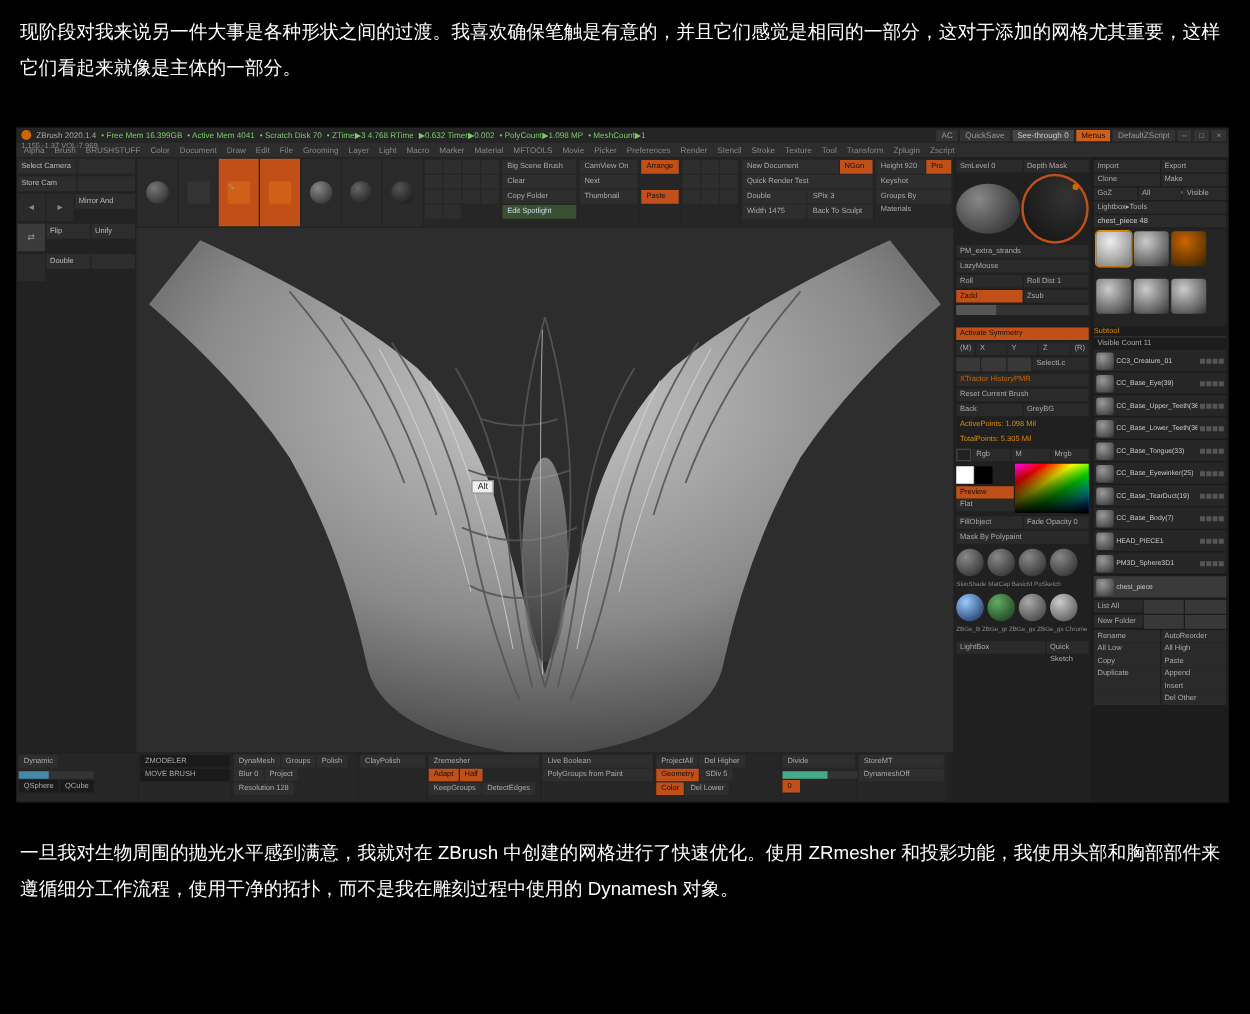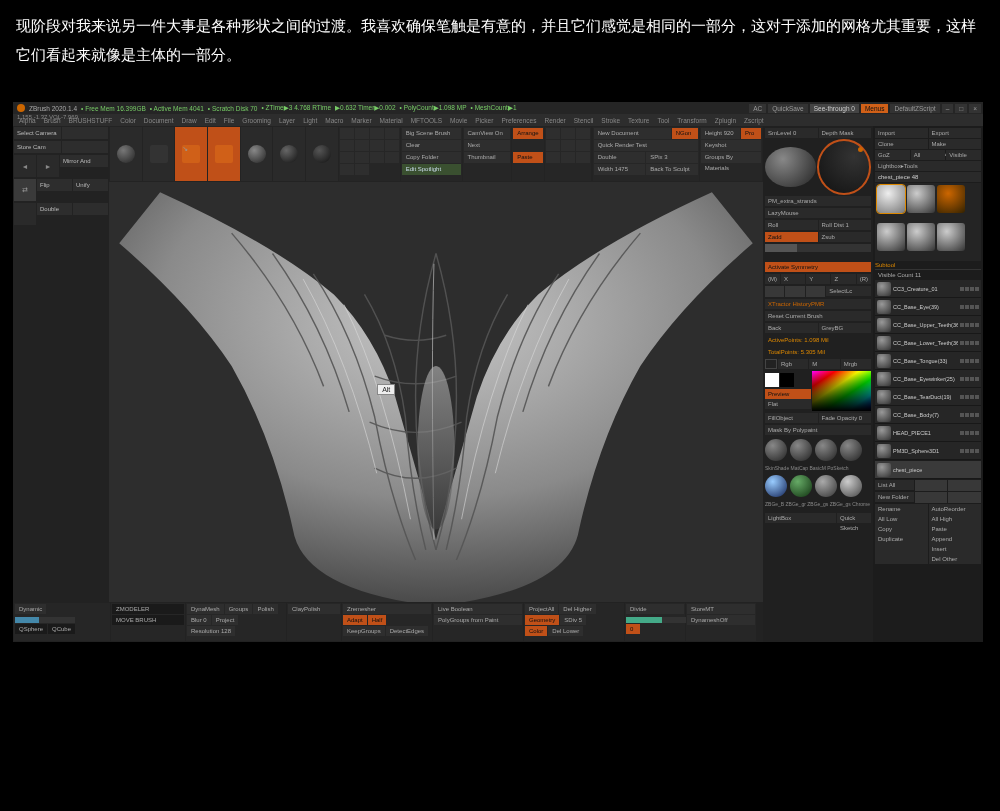--- a/index.html
+++ b/index.html
@@ -694,13 +694,14 @@
     </div>
     <div class="bot-group" style="width:70px;">
       <div class="bot-btn">StoreMT</div>
       <div class="bot-btn">DynameshOff</div>
     </div>
   </div>
 
 </div>
 
 <div class="article">
+  <p>一旦我对生物周围的抛光水平感到满意，我就对在 ZBrush 中创建的网格进行了快速优化。使用 ZRmesher 和投影功能，我使用头部和胸部部件来遵循细分工作流程，使用干净的拓扑，而不是我在雕刻过程中使用的 Dynamesh 对象。</p>
 </div>
 
 </body></html>

